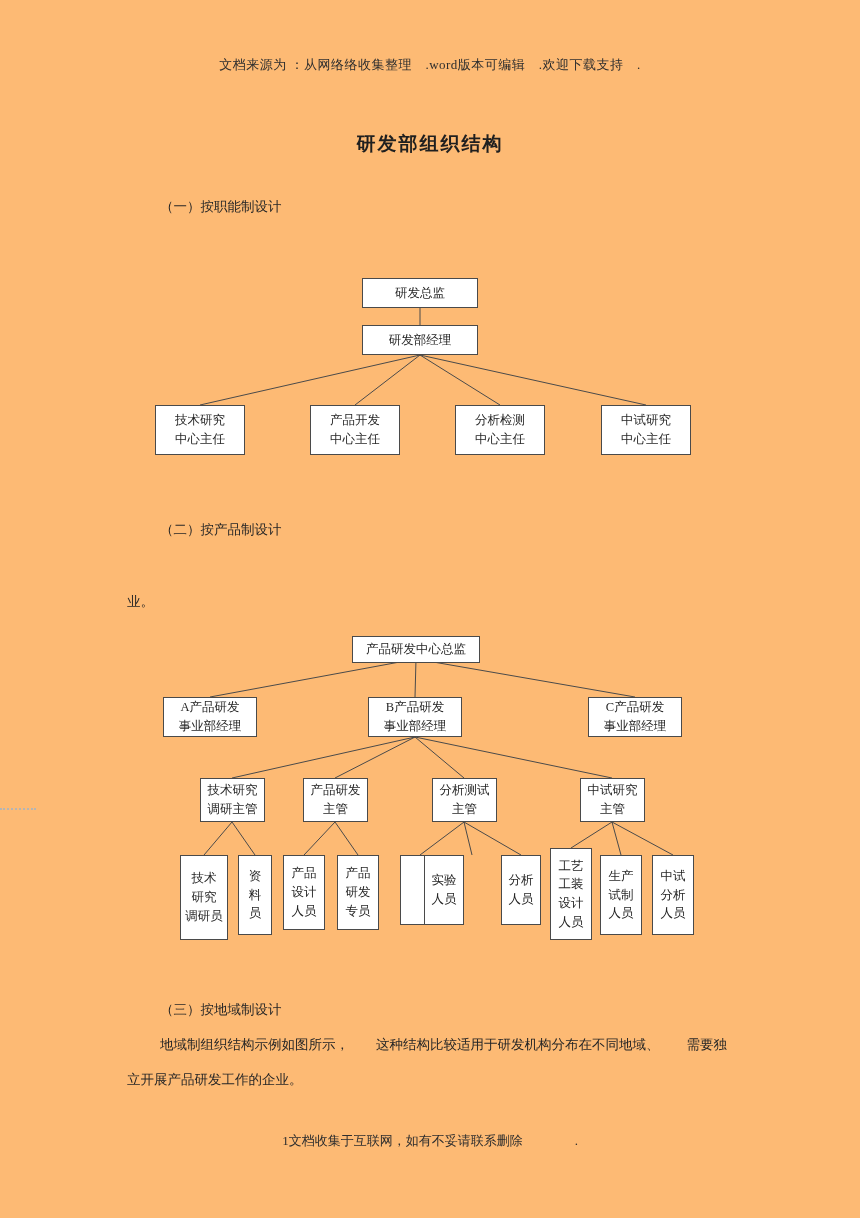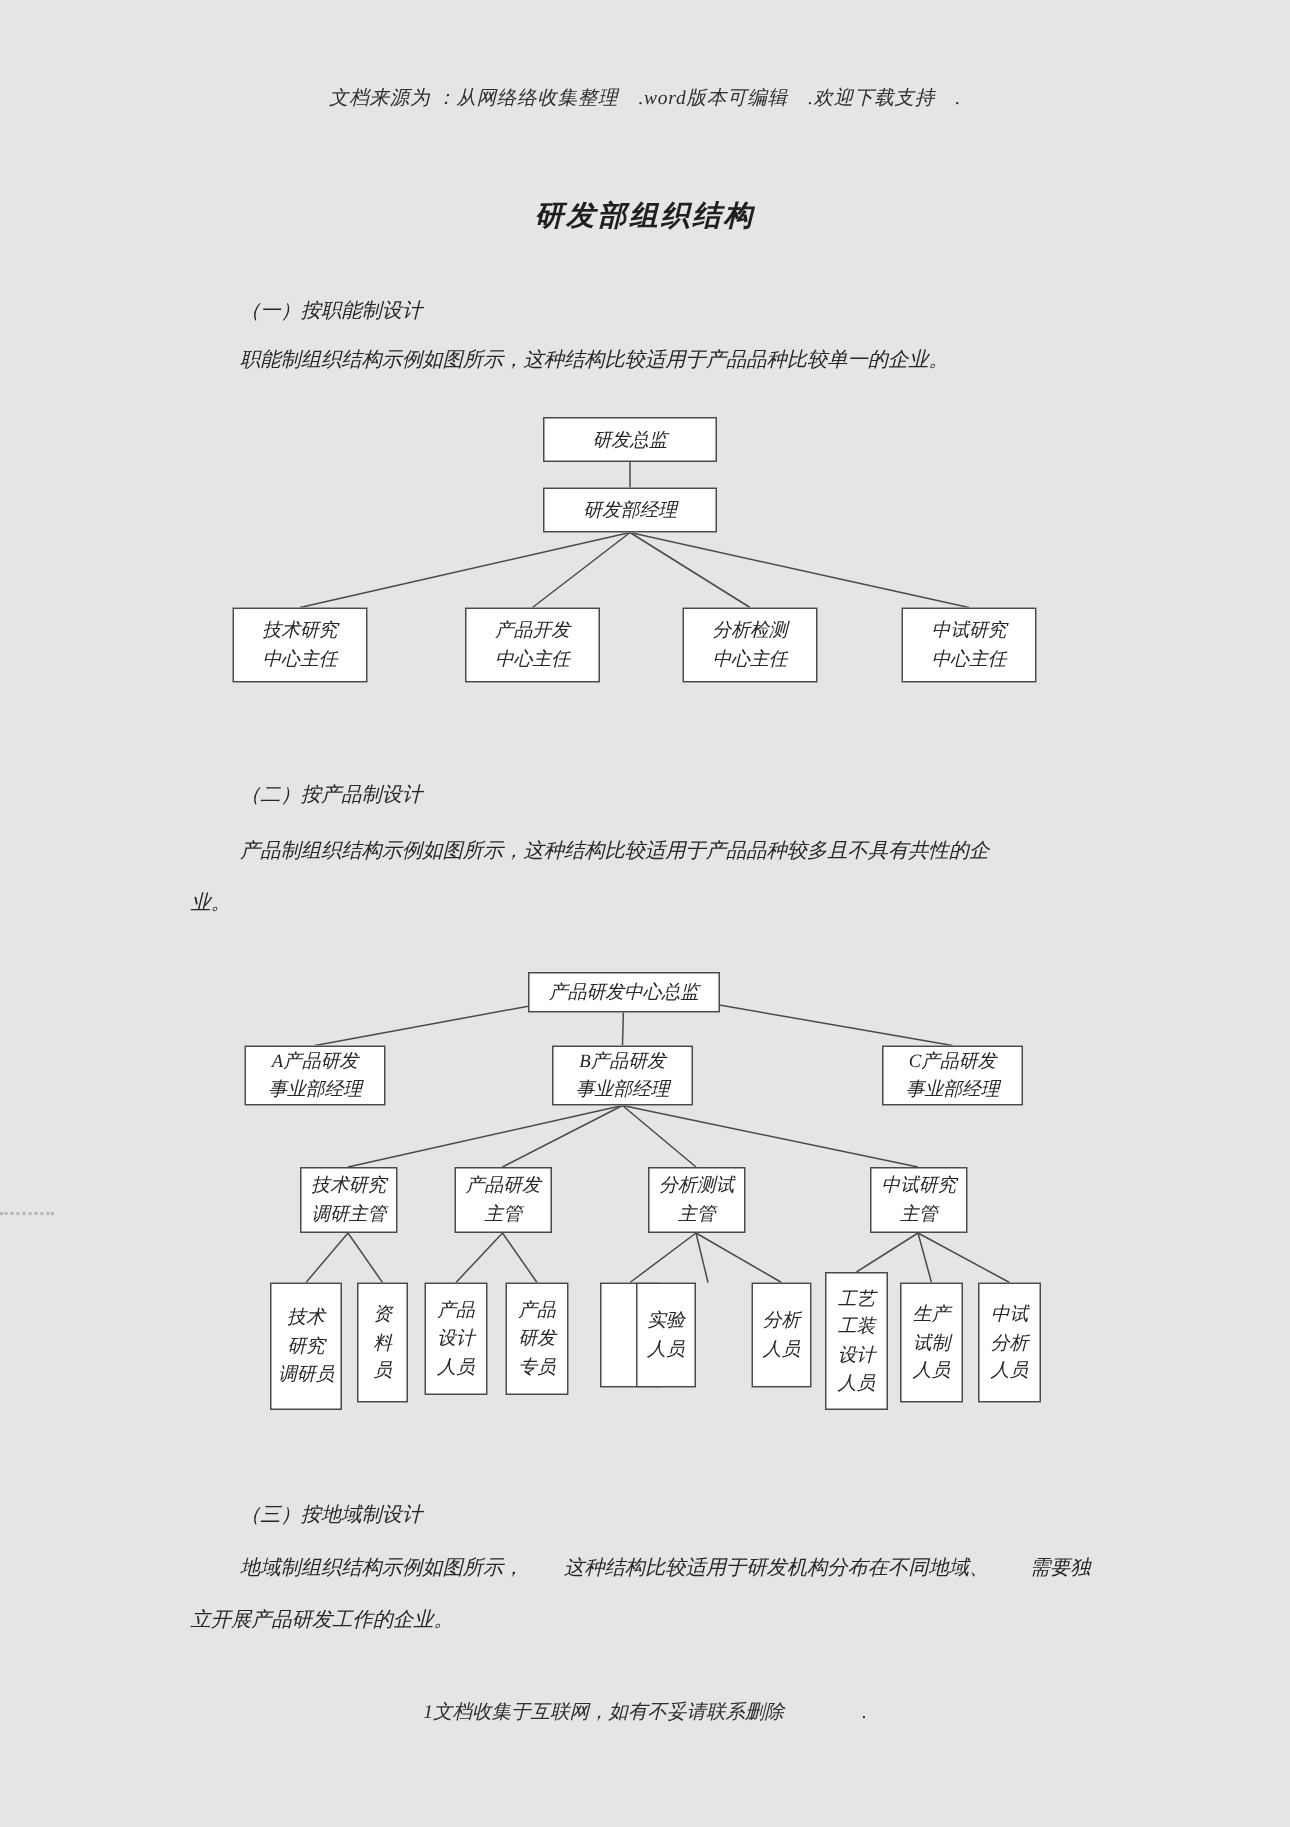--- a/index.html
+++ b/index.html
@@ -2,21 +2,21 @@
 <html><head>
 <meta charset="utf-8">
 <style>
   * { margin:0; padding:0; box-sizing:border-box; }
   html, body { background:#ffffff; }
   body {
     width:860px; height:1218px;
     font-family:"Liberation Serif","DejaVu Serif",serif;
     color:#262626;
   }
-  .page { position:relative; width:860px; height:1218px; overflow:hidden; background:#e5e5e5;font-style:italic; }
+  .page { position:relative; width:860px; height:1218px; overflow:hidden; background:#fdba74; }
   .abs { position:absolute; }
   .centered { left:0; width:860px; text-align:center; }
   .watermark { top:56px; font-size:13px; color:#2e2e2e; letter-spacing:0.5px; }
   .doc-title { top:131px; font-size:19px; font-weight:bold; letter-spacing:2px; color:#1f1f1f; }
   .sec-heading { font-size:13.5px; color:#262626; }
   .para { font-size:13.5px; color:#262626; white-space:pre-line; }
   .caption { font-size:12px; color:#2e2e2e; }
   .footer-line { top:1132px; font-size:13px; color:#2e2e2e; }
   .chart { position:absolute; left:0; width:860px; }
   .chart svg { position:absolute; left:0; top:0; display:block; }
@@ -37,21 +37,20 @@
 </head>
 <body>
 
 <div class="page">
 
   <div class="abs centered watermark">文档来源为 ：从网络络收集整理　.word版本可编辑　.欢迎下载支持　.</div>
 
   <div class="abs centered doc-title">研发部组织结构</div>
 
   <div class="abs sec-heading" style="left:160px; top:198px;">（一）按职能制设计</div>
-  <div class="abs para" style="left:160px; top:231px;">职能制组织结构示例如图所示，这种结构比较适用于产品品种比较单一的企业。</div>
 
   <div class="chart" style="top:278px; height:182px;">
     <svg width="860" height="182">
       <line x1="420" y1="30" x2="420" y2="47"></line>
       <line x1="420" y1="77" x2="200" y2="127"></line>
       <line x1="420" y1="77" x2="355" y2="127"></line>
       <line x1="420" y1="77" x2="500" y2="127"></line>
       <line x1="420" y1="77" x2="646" y2="127"></line>
     </svg>
     <div class="node" style="left:362px; top:0; width:116px; height:30px;">研发总监</div>
@@ -61,21 +60,20 @@
     <div class="node" style="left:310px; top:127px; width:90px; height:50px;">产品开发
 中心主任</div>
     <div class="node" style="left:455px; top:127px; width:90px; height:50px;">分析检测
 中心主任</div>
     <div class="node" style="left:601px; top:127px; width:90px; height:50px;">中试研究
 中心主任</div>
   </div>
 
 
   <div class="abs sec-heading" style="left:160px; top:521px;">（二）按产品制设计</div>
-  <div class="abs para" style="left:160px; top:558px;">产品制组织结构示例如图所示，这种结构比较适用于产品品种较多且不具有共性的企</div>
   <div class="abs para" style="left:127px; top:593px;">业。</div>
 
   <div class="chart" style="top:632px; height:312px;">
     <svg width="860" height="312">
       <line x1="416" y1="27" x2="210" y2="65"></line>
       <line x1="416" y1="27" x2="415" y2="65"></line>
       <line x1="416" y1="27" x2="635" y2="65"></line>
       <line x1="415" y1="105" x2="232" y2="146"></line>
       <line x1="415" y1="105" x2="335" y2="146"></line>
       <line x1="415" y1="105" x2="464" y2="146"></line>
@@ -84,21 +82,21 @@
       <line x1="232" y1="190" x2="255" y2="223"></line>
       <line x1="335" y1="190" x2="304" y2="223"></line>
       <line x1="335" y1="190" x2="358" y2="223"></line>
       <line x1="464" y1="190" x2="420" y2="223"></line>
       <line x1="464" y1="190" x2="472" y2="223"></line>
       <line x1="464" y1="190" x2="521" y2="223"></line>
       <line x1="612" y1="190" x2="571" y2="216"></line>
       <line x1="612" y1="190" x2="621" y2="223"></line>
       <line x1="612" y1="190" x2="673" y2="223"></line>
     </svg>
-    <div class="node" style="left:352px; top:16px; width:128px; height:27px;">产品研发中心总监</div>
+    <div class="node" style="left:352px; top:4px; width:128px; height:27px;">产品研发中心总监</div>
 
     <div class="node" style="left:163px; top:65px; width:94px; height:40px;">A产品研发
 事业部经理</div>
     <div class="node" style="left:368px; top:65px; width:94px; height:40px;">B产品研发
 事业部经理</div>
     <div class="node" style="left:588px; top:65px; width:94px; height:40px;">C产品研发
 事业部经理</div>
 
     <div class="node" style="left:200px; top:146px; width:65px; height:44px;">技术研究
 调研主管</div>

